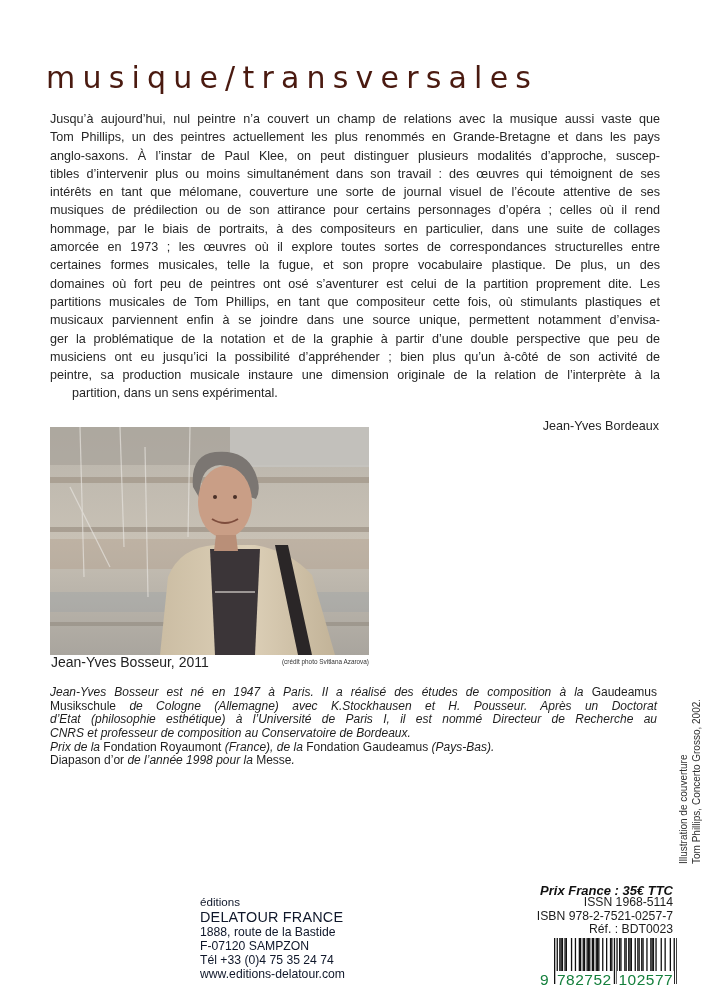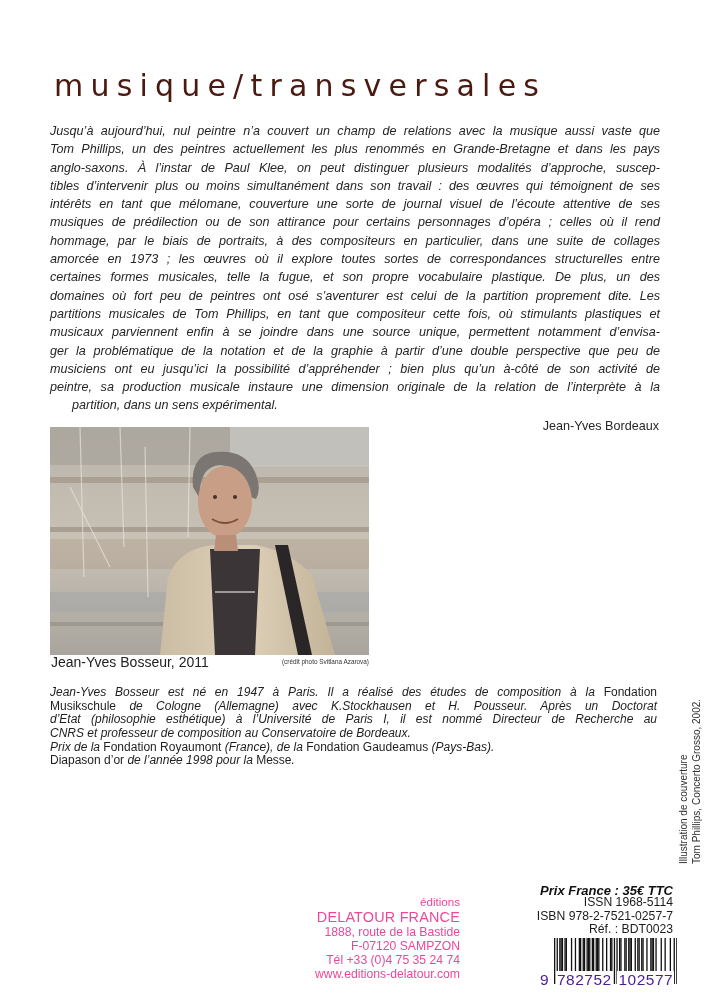--- a/index.html
+++ b/index.html
@@ -1,21 +1,21 @@
 <!DOCTYPE html>
 <html><head>
 <meta charset="utf-8">
 <style>
   html, body { margin: 0; padding: 0; background: #ffffff; }
   body { width: 707px; height: 1000px; position: relative; overflow: hidden;
          font-family: "Liberation Sans", sans-serif; color: #262626; }
-  .series-title { position: absolute; left: 38px; top: 52px; margin: 16px;
+  .series-title { position: absolute; left: 38px; top: 52px; margin: 8px;
     font-family: "DejaVu Sans", sans-serif; font-weight: normal;
     font-size: 30px; letter-spacing: 7.2px; color: #4a1a10; white-space: nowrap; }
-  .essay { position: absolute; left: 50px; top: 122px; width: 610px; font-style: italic; }
+  .essay { position: absolute; left: 50px; top: 110px; width: 610px; }
   .essay-line { display: block; font-size: 12.6px; line-height: 18.3px;
     height: 18.3px; white-space: nowrap; text-align: justify; text-align-last: justify; }
   .essay-line.last { text-align-last: left; margin-left: 22px; }
   .essay-author { position: absolute; right: 48px; top: 417px; font-size: 12.6px;
     line-height: 18px; white-space: nowrap; }
   .portrait { position: absolute; left: 50px; top: 427px; width: 319px; height: 228px;
     overflow: hidden; background: #c9c4bb; }
   .portrait svg { display: block; }
   .photo-caption { position: absolute; left: 51px; top: 656px; font-size: 14px;
     line-height: 13px; color: #222; white-space: nowrap; }
@@ -30,25 +30,25 @@
     transform: rotate(-90deg); font-size: 10px; line-height: 12.5px; color: #2e2e2e;
     white-space: nowrap; }
   .cover-credit span { display: block; }
   .price { position: absolute; right: 34px; top: 883px; font-size: 13px; font-weight: bold;
     color: #111; white-space: nowrap; font-style: italic; }
   .codes { position: absolute; right: 34px; top: 896px; text-align: right;
     font-size: 12.2px; line-height: 13.5px; color: #1b1b1b; }
   .codes span { display: block; white-space: nowrap; }
   .barcode { position: absolute; left: 542px; top: 938px; width: 135px; height: 60px; }
   .barcode-digits { position: absolute; left: 540px; top: 971px; width: 140px;
-    font-size: 15.5px; line-height: 18px; color: #4c1d95; letter-spacing: 0.5px; white-space: nowrap; }
+    font-size: 15.5px; line-height: 18px; color: #15803d; letter-spacing: 0.5px; white-space: nowrap; }
   .barcode-digits .d0 { background: #fff; padding-right: 2px; }
   .barcode-digits .grp { background: #fff; padding: 0 1px; }
-  .publisher { position: absolute; left: 200px; top: 895px; width: 260px; text-align: right;
-    color: #ec4899; }
+  .publisher { position: absolute; left: 200px; top: 895px; width: 260px; text-align: left;
+    color: #0f172a; }
   .publisher span { display: block; white-space: nowrap; }
   .pub-small { font-size: 11.6px; line-height: 14px; }
   .pub-name { font-size: 14.4px; line-height: 16px; letter-spacing: 0.2px; }
   .pub-line { font-size: 12.2px; line-height: 14px; }
 </style>
 </head>
 <body>
 
 <h1 class="series-title">musique/transversales</h1>
 
@@ -110,21 +110,21 @@
     <path d="M162 92 Q175 100 188 92" stroke="#7e4d3d" stroke-width="2" fill="none"></path>
     <circle cx="165" cy="70" r="2" fill="#4a3028"></circle>
     <circle cx="185" cy="70" r="2" fill="#4a3028"></circle>
     <path d="M165 165 L205 165" stroke="#bfb9b4" stroke-width="1.5"></path>
   </svg>
 </div>
 <div class="photo-caption">Jean-Yves Bosseur, 2011</div>
 <div class="photo-credit">(crédit photo Svitlana Azarova)</div>
 
 <div class="bio">
-  <span class="bio-line j"><i>Jean-Yves Bosseur est né en 1947 à Paris. Il a réalisé des études de composition à la </i><span>Fondation</span></span>
+  <span class="bio-line j"><i>Jean-Yves Bosseur est né en 1947 à Paris. Il a réalisé des études de composition à la </i><span>Gaudeamus</span></span>
   <span class="bio-line j"><span>Musikschule </span><i>de Cologne (Allemagne) avec K.Stockhausen et H. Pousseur. Après un Doctorat</i></span>
   <span class="bio-line j"><i>d’Etat (philosophie esthétique) à l’Université de Paris I, il est nommé Directeur de Recherche au</i></span>
   <span class="bio-line"><i>CNRS et professeur de composition au Conservatoire de Bordeaux.</i></span>
   <span class="bio-line"><i>Prix de la </i><span>Fondation Royaumont</span><i> (France), de la </i><span>Fondation Gaudeamus</span><i> (Pays-Bas).</i></span>
   <span class="bio-line"><span>Diapason d’or</span><i> de l’année 1998 pour la </i><span>Messe</span><i>.</i></span>
 </div>
 
 <div class="cover-credit">
   <span>Illustration de couverture</span>
   <span>Tom Phillips, Concerto Grosso, 2002.</span>

